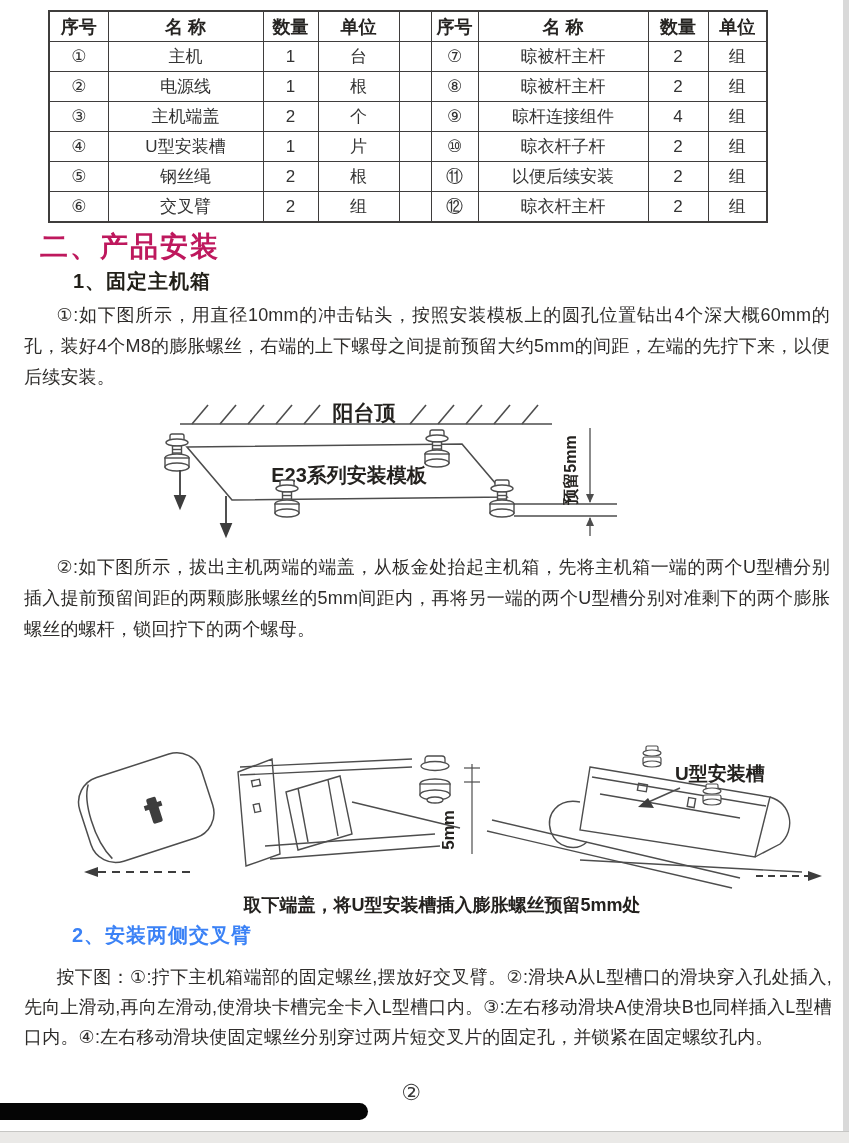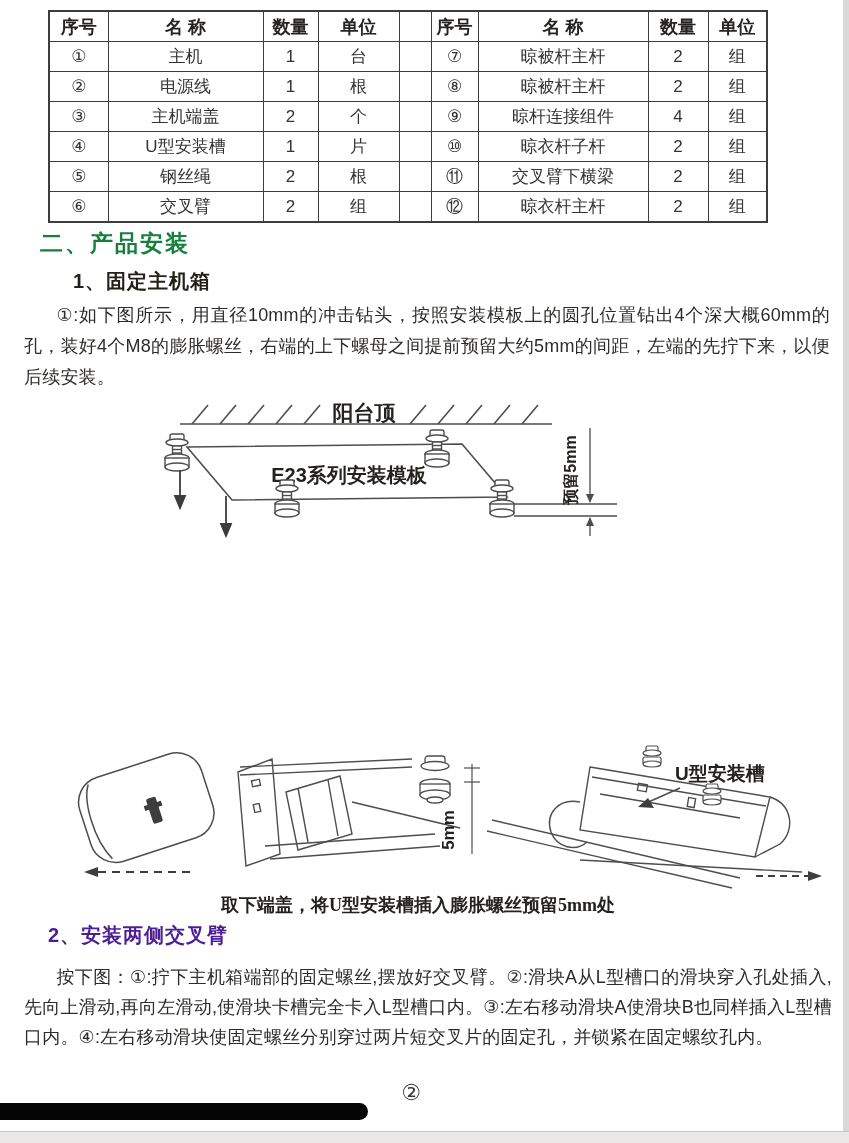--- a/index.html
+++ b/index.html
@@ -14,36 +14,36 @@
 
   
   table.parts{
     position:absolute;left:48px;top:10px;width:718px;border-collapse:collapse;
     table-layout:fixed;text-align:center;font-size:17px;color:#333;
   }
   table.parts td,table.parts th{border:1.6px solid #3f3d3c;padding:0;height:29px;overflow:hidden;white-space:nowrap;}
   table.parts th{font-size:18px;font-weight:bold;color:#262422;}
   table.parts{border:2px solid #3f3d3c;}
 
-  .h1{position:absolute;left:40px;top:228px;font-size:23px;font-weight:bold;color:#15803d;letter-spacing:2px;}
+  .h1{position:absolute;left:40px;top:228px;font-size:28px;font-weight:bold;color:#be185d;letter-spacing:2px;}
   .h2{position:absolute;left:64px;top:268px;font-size:20px;font-weight:bold;color:#222019;letter-spacing:1px;margin-left:9px;}
-  .h3{position:absolute;left:48px;top:922px;font-size:20px;font-weight:bold;color:#4c1d95;letter-spacing:1px;}
+  .h3{position:absolute;left:72px;top:922px;font-size:20px;font-weight:bold;color:#3b82f6;letter-spacing:1px;}
 
   .body-text{position:absolute;left:24px;width:806px;font-size:18px;line-height:31px;
     text-align:justify;text-indent:1.8em;color:#2e2c2a;letter-spacing:0.2px;}
   .p1{top:300px;}
   .p2{top:552px;}
   .p3{top:643px;line-height:30px;}
   .p4{top:703px;line-height:30px;}
   .p5{top:962px;line-height:30px;width:808px;}
 
   .diagram1{position:absolute;left:152px;top:392px;}
   .diagram2{position:absolute;left:40px;top:742px;}
-  .caption{position:absolute;left:16px;top:893px;width:804px;text-align:center;
-    font-size:18px;font-weight:bold;color:#24221f;font-family:Liberation Serif, serif;}
+  .caption{position:absolute;left:40px;top:893px;width:804px;text-align:center;
+    font-size:18px;font-weight:bold;color:#24221f;}
   .page-num{position:absolute;left:0;top:1080px;width:822px;text-align:center;font-size:22px;color:#3a3a3a;}
 
   svg text{font-family:"Liberation Sans","DejaVu Sans",sans-serif;}
   .dlabel{font-weight:bold;fill:#24221f;}
 </style>
 </head>
 <body>
 
 <div class="page">
 
@@ -115,21 +115,21 @@
       <td>2</td>
       <td>组</td>
     </tr>
     <tr>
       <td>⑤</td>
       <td>钢丝绳</td>
       <td>2</td>
       <td>根</td>
       <td></td>
       <td>⑪</td>
-      <td>交叉臂下横梁</td>
+      <td>以便后续安装</td>
       <td>2</td>
       <td>组</td>
     </tr>
     <tr>
       <td>⑥</td>
       <td>交叉臂</td>
       <td>2</td>
       <td>组</td>
       <td></td>
       <td>⑫</td>
@@ -187,20 +187,21 @@
       <line x1="362" y1="112" x2="465" y2="112"></line>
       <line x1="362" y1="124" x2="465" y2="124"></line>
       <line x1="438" y1="36" x2="438" y2="110"></line>
       <line x1="438" y1="126" x2="438" y2="144"></line>
       <polygon points="434,102 442,102 438,111" fill="#4d4d4d" stroke="none"></polygon>
       <polygon points="434,134 442,134 438,125" fill="#4d4d4d" stroke="none"></polygon>
     </g>
     <text x="424" y="78" text-anchor="middle" font-size="16" class="dlabel" transform="rotate(-90 424 78)">预留5mm</text>
   </svg>
 
+  <div class="body-text p2">②:如下图所示，拔出主机两端的端盖，从板金处抬起主机箱，先将主机箱一端的两个U型槽分别插入提前预留间距的两颗膨胀螺丝的5mm间距内，再将另一端的两个U型槽分别对准剩下的两个膨胀螺丝的螺杆，锁回拧下的两个螺母。</div>
 
   <svg class="diagram2" width="790" height="158" viewBox="0 0 790 158">
     <defs>
       <g id="smallbolt" stroke="#4d4d4d" fill="#ffffff" stroke-width="1.2">
         <rect x="-6" y="0" width="12" height="6" rx="1.5"></rect>
         <ellipse cx="0" cy="7" rx="9" ry="3"></ellipse>
         <rect x="-9" y="11" width="18" height="7" rx="2"></rect>
         <ellipse cx="0" cy="18" rx="9" ry="3"></ellipse>
       </g>
     </defs>

